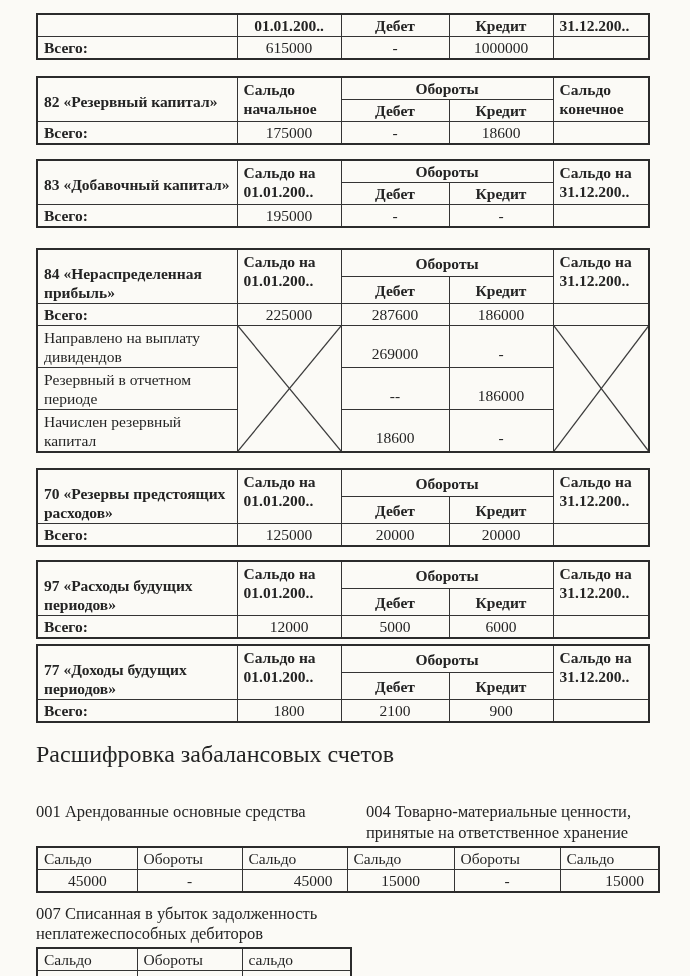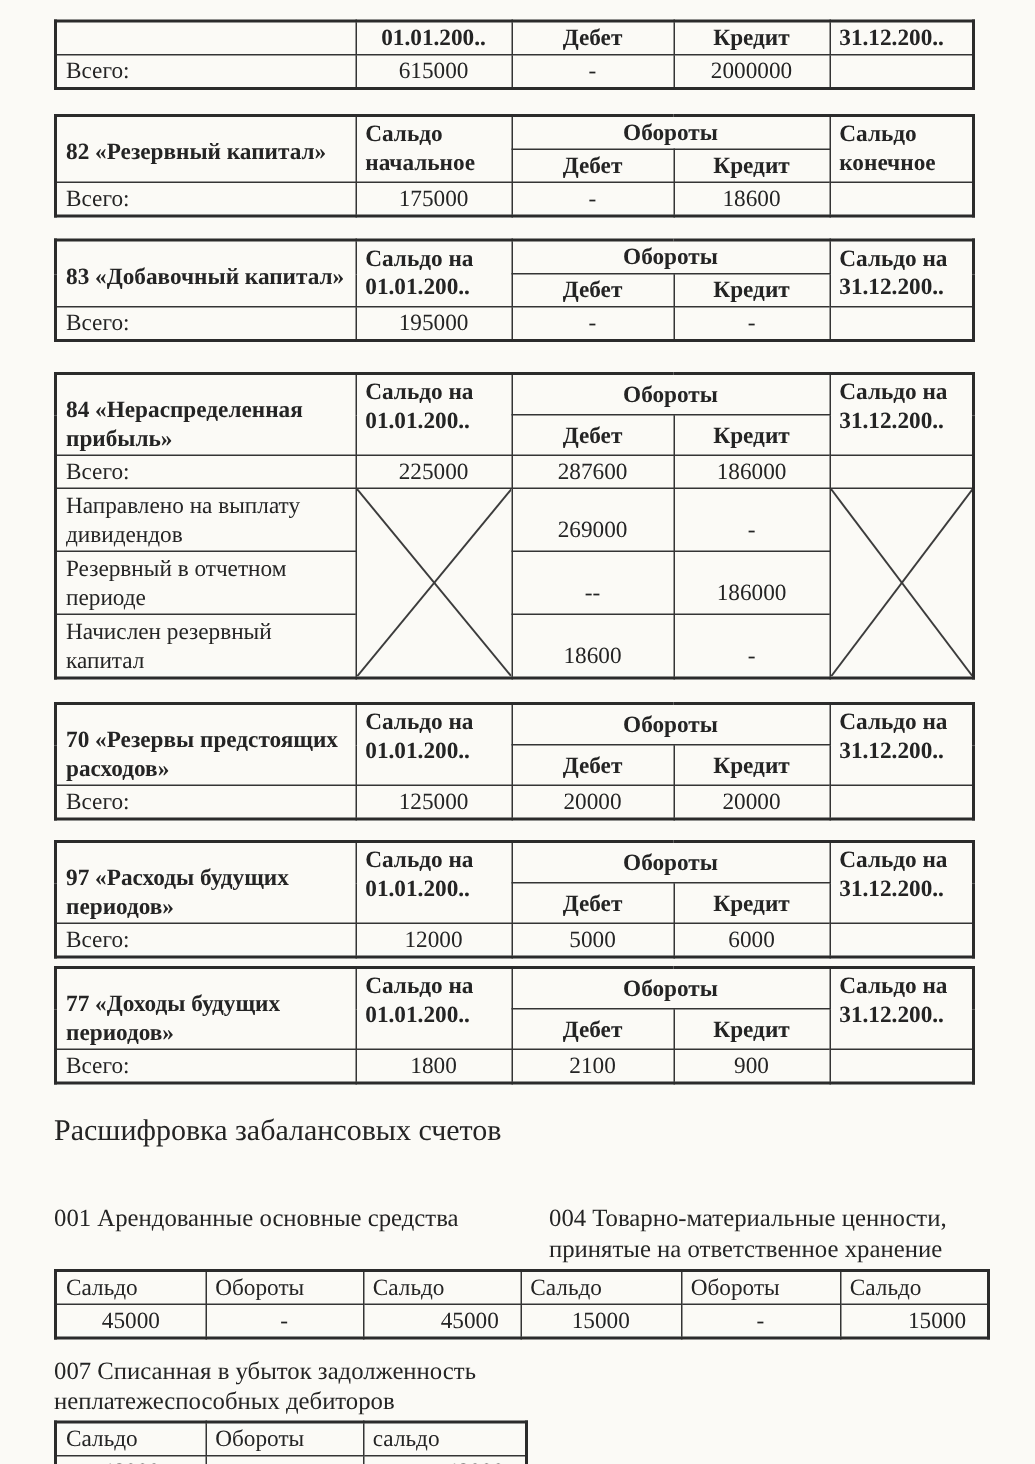--- a/index.html
+++ b/index.html
@@ -25,37 +25,37 @@
     line-height: 19px;
     vertical-align: middle;
     overflow: hidden;
   }
   .acc, .toptab { width: 612px; }
 
   .hdr   { font-weight: bold; }
   .center{ text-align: center; margin-left: 13px; }
   .topal { vertical-align: top; padding-top: 2px; }
   .name  { font-weight: bold; vertical-align: top; padding-top: 14px; }
-  .rowlab{ font-weight: normal; }
+  .rowlab{ font-weight: bold; }
   .plain { font-weight: normal; vertical-align: top; padding-top: 2px; }
   .val   { text-align: center; font-weight: normal; }
   .vb    { vertical-align: bottom; padding-bottom: 4px; }
   tr.tall td { height: 39px; }
 
   .crossed { position: relative; padding: 0; }
   .crossed svg { position: absolute; top: 0; left: 0; width: 100%; height: 100%; display: block; }
   .crossed line { stroke: #3c3c3c; stroke-width: 1.3; vector-effect: non-scaling-stroke; }
 
   .mt16 { margin-top: 16px; } .mt14 { margin-top: 14px; }
   .mt20 { margin-top: 20px; } .mt15 { margin-top: 15px; }
   .mt13 { margin-top: 13px; } .mt5  { margin-top: 5px; }
 
   .section-title {
     margin: 20px 0 0 0;
-    font-size: 20px;
+    font-size: 24px;
     line-height: 22px;
     font-family: Liberation Serif, serif;
   }
   .notes-row {
     display: flex;
     margin-top: 36px;
     font-size: 16.5px;
     line-height: 21px;
   }
   .note-001 { width: 322px; }
@@ -88,21 +88,21 @@
         <td></td>
         <td class="hdr center">01.01.200..</td>
         <td class="hdr center">Дебет</td>
         <td class="hdr center">Кредит</td>
         <td class="hdr">31.12.200..</td>
       </tr>
       <tr>
         <td class="rowlab">Всего:</td>
         <td class="val">615000</td>
         <td class="val">-</td>
-        <td class="val">2000000</td>
+        <td class="val">1000000</td>
         <td class="val"></td>
       </tr>
     </tbody>
   </table>
 
   <table class="acc mt16">
     <colgroup>
         <col style="width:200px">
         <col style="width:104px">
         <col style="width:108px">

